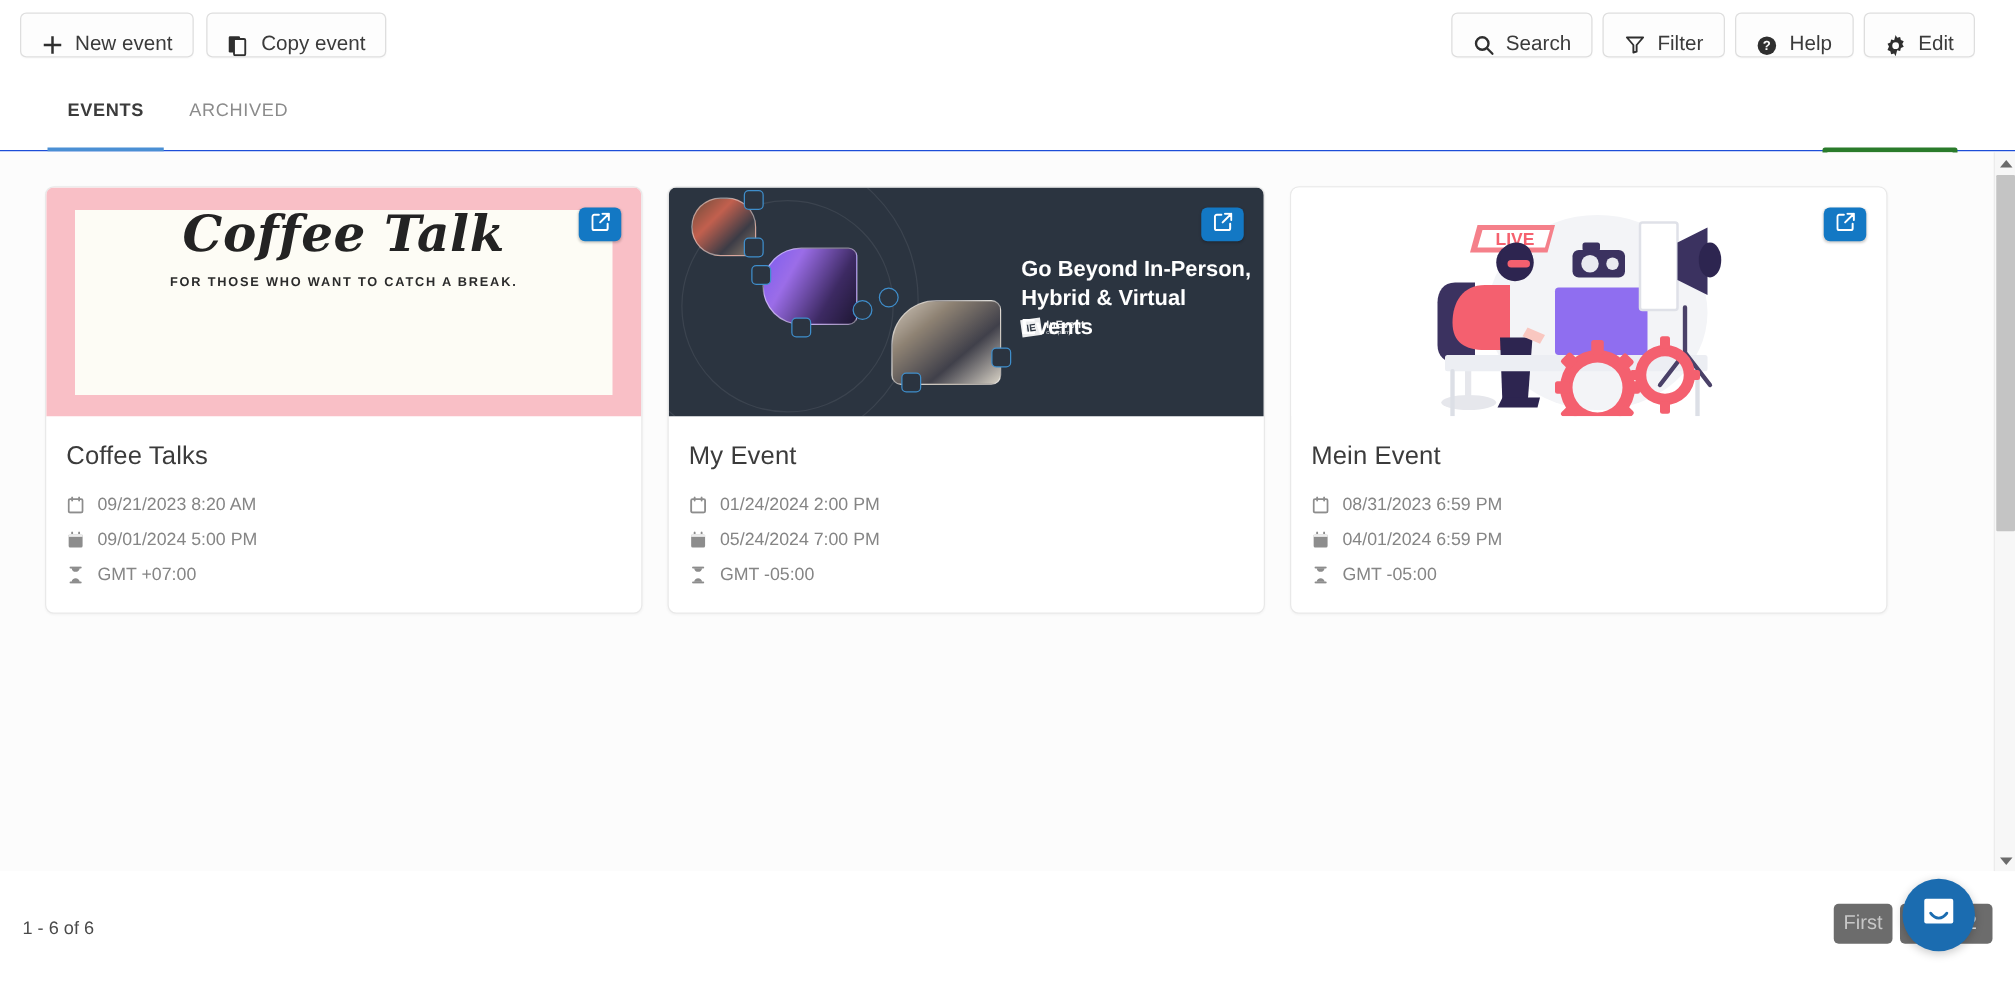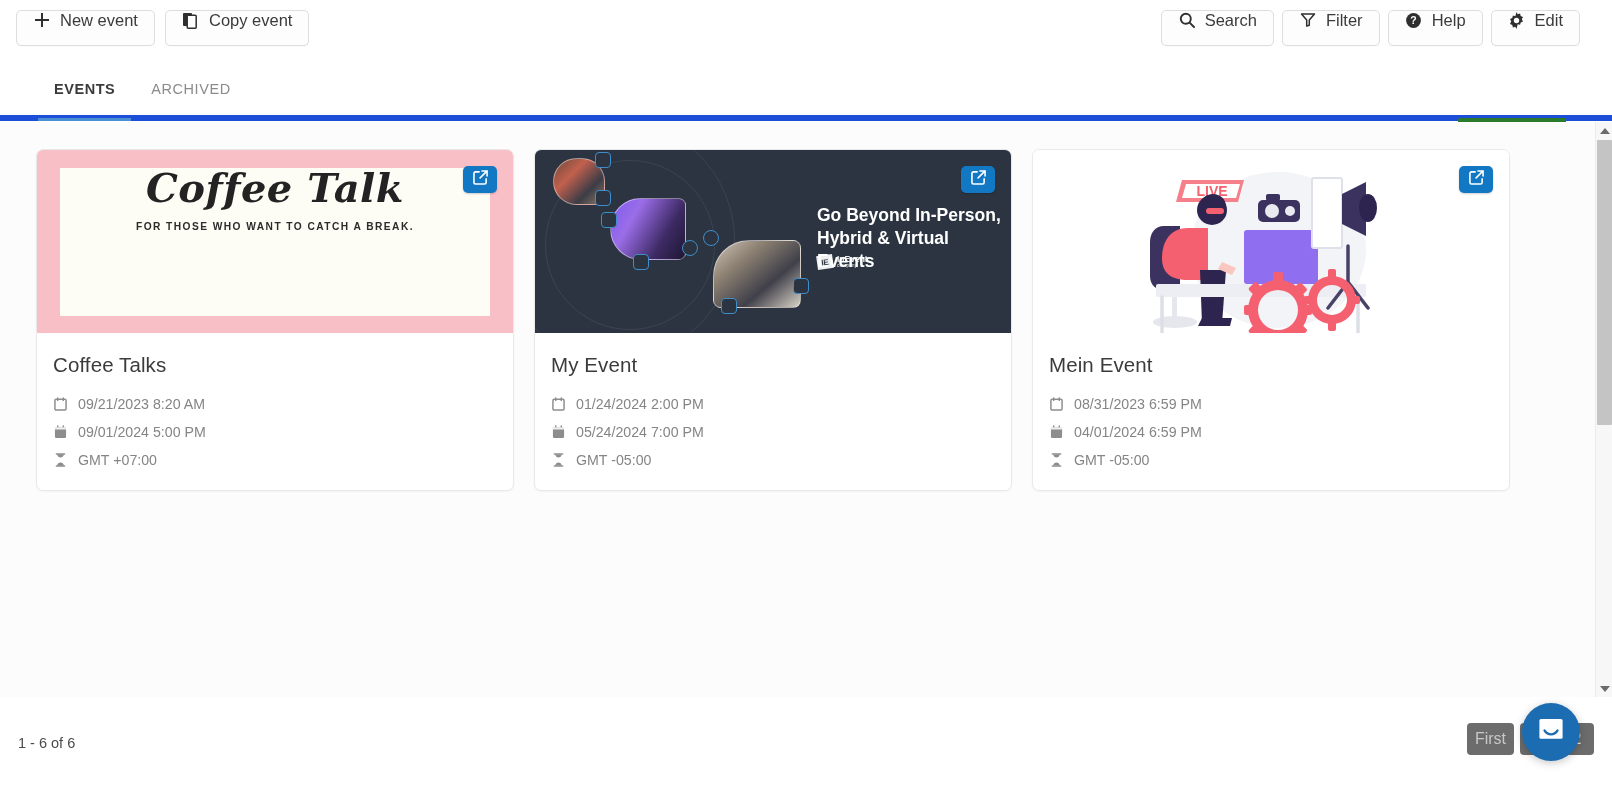--- a/index.html
+++ b/index.html
@@ -15,39 +15,39 @@
   .toolbar {
     position: absolute; top: 0; left: 0;
     width: 1612px; height: 56px;
     background: #ffffff;
     display: flex; align-items: center;
     padding: 0 16px;
   }
   .toolbar-left { display: flex; gap: 10px; }
   .toolbar-right { margin-left: auto; display: flex; gap: 8px; padding-right: 16px; }
   .tbtn {
-    display: inline-flex; align-items: flex-start; gap: 9px;
+    display: inline-flex; align-items: flex-end; gap: 9px;
     height: 36px; padding: 0 16px;
     background: #fdfdfd;
     border: 1px solid #dedede;
     border-radius: 5px;
     font-size: 16.5px; color: #3b3b3b;
     cursor: pointer;
     white-space: nowrap;
     box-shadow: 0 1px 1px rgba(0,0,0,.02);
   }
   .tbtn .ico { display:inline-flex; align-items:center; justify-content:center; width:18px; height:18px; color:#2f2f2f; }
   .tbtn .ico svg { display:block; }
 
   
   .tabbar {
     position: absolute; top: 56px; left: 0;
     width: 1612px; height: 65px;
     background: #ffffff;
-    border-bottom: 6px solid #1d4ed8;
+    border-bottom: 1px solid #1d4ed8;
   }
   .tabs { position:absolute; left: 36px; top: 0; display:flex; height: 65px; }
   .tab {
     display:flex; align-items:center; justify-content:center;
     padding: 0 18px;
     font-size: 14.5px; letter-spacing: .55px;
     color: #8b8b8b; cursor: pointer;
     position: relative; font-weight: 400;
   }
   .tab.active { color: #3b3b3b; font-weight: 700; }

